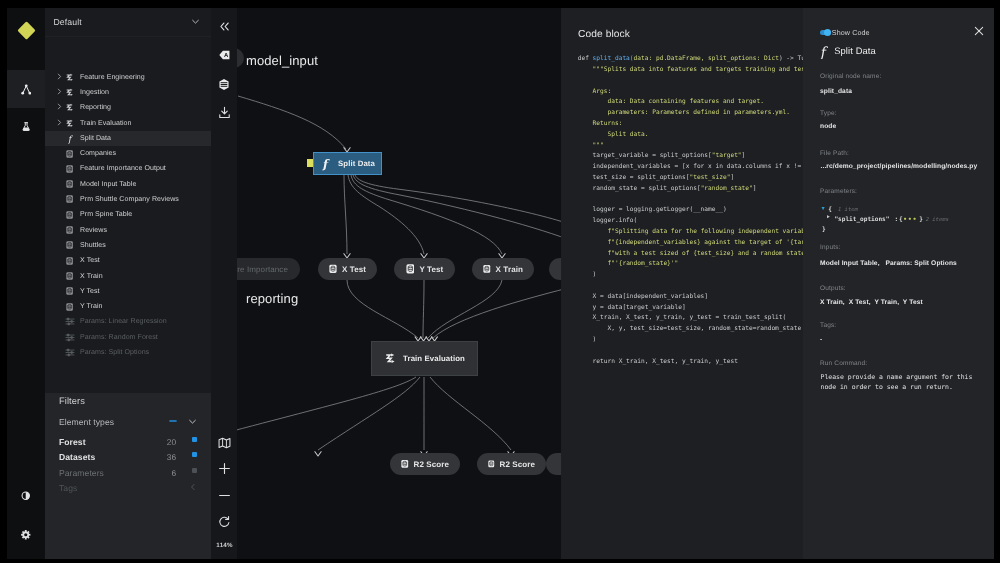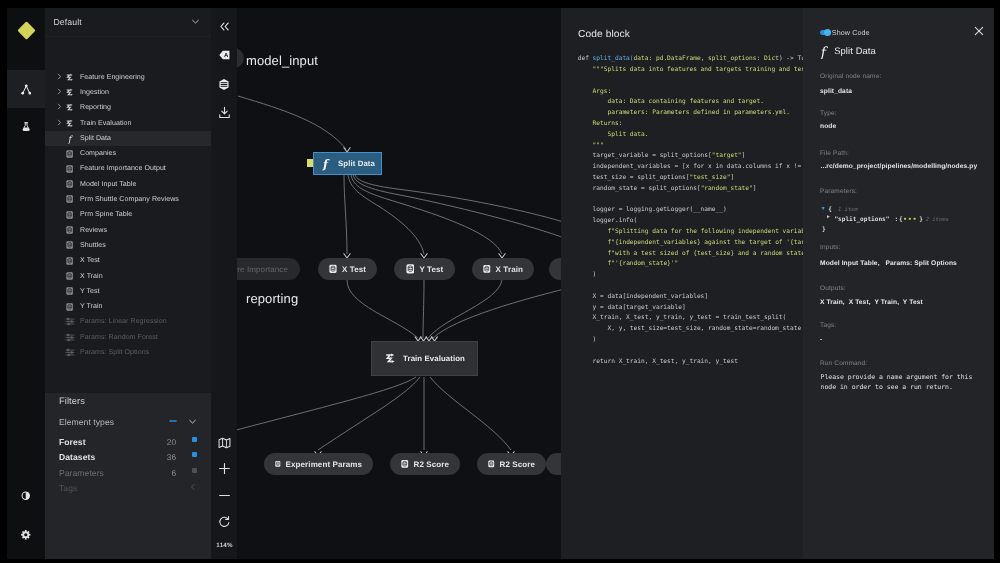--- a/index.html
+++ b/index.html
@@ -419,29 +419,20 @@
       </div>
 <div class="pill" style="left:261px;top:250px;width:62px;justify-content:center;">
         <svg width="8.7" height="9.8" viewBox="0 0 12 13.5">
           <rect x="0.6" y="0.5" width="10.8" height="12.5" rx="2.2" fill="#eceded"></rect>
           <ellipse cx="6" cy="3.9" rx="2.9" ry="1.25" fill="none" stroke="#333538" stroke-width="1.15"></ellipse>
           <path d="M3.1 3.9 v2.5 a2.9 1.25 0 0 0 5.8 0 v-2.5" fill="none" stroke="#333538" stroke-width="1.15"></path>
           <path d="M3.1 6.4 v2.5 a2.9 1.25 0 0 0 5.8 0 v-2.5" fill="none" stroke="#333538" stroke-width="1.15"></path>
         </svg>
         <span>X Train</span>
       </div>
-<div class="pill" style="left:53px;top:445px;width:109px;justify-content:center;">
-        <svg width="8.7" height="9.8" viewBox="0 0 12 13.5">
-          <rect x="0.6" y="0.5" width="10.8" height="12.5" rx="2.2" fill="#eceded"></rect>
-          <ellipse cx="6" cy="3.9" rx="2.9" ry="1.25" fill="none" stroke="#333538" stroke-width="1.15"></ellipse>
-          <path d="M3.1 3.9 v2.5 a2.9 1.25 0 0 0 5.8 0 v-2.5" fill="none" stroke="#333538" stroke-width="1.15"></path>
-          <path d="M3.1 6.4 v2.5 a2.9 1.25 0 0 0 5.8 0 v-2.5" fill="none" stroke="#333538" stroke-width="1.15"></path>
-        </svg>
-        <span>Experiment Params</span>
-      </div>
 <div class="pill" style="left:179px;top:445px;width:70px;justify-content:center;">
         <svg width="8.7" height="9.8" viewBox="0 0 12 13.5">
           <rect x="0.6" y="0.5" width="10.8" height="12.5" rx="2.2" fill="#eceded"></rect>
           <ellipse cx="6" cy="3.9" rx="2.9" ry="1.25" fill="none" stroke="#333538" stroke-width="1.15"></ellipse>
           <path d="M3.1 3.9 v2.5 a2.9 1.25 0 0 0 5.8 0 v-2.5" fill="none" stroke="#333538" stroke-width="1.15"></path>
           <path d="M3.1 6.4 v2.5 a2.9 1.25 0 0 0 5.8 0 v-2.5" fill="none" stroke="#333538" stroke-width="1.15"></path>
         </svg>
         <span>R2 Score</span>
       </div>
 <div class="pill" style="left:266px;top:445px;width:69px;justify-content:center;">

